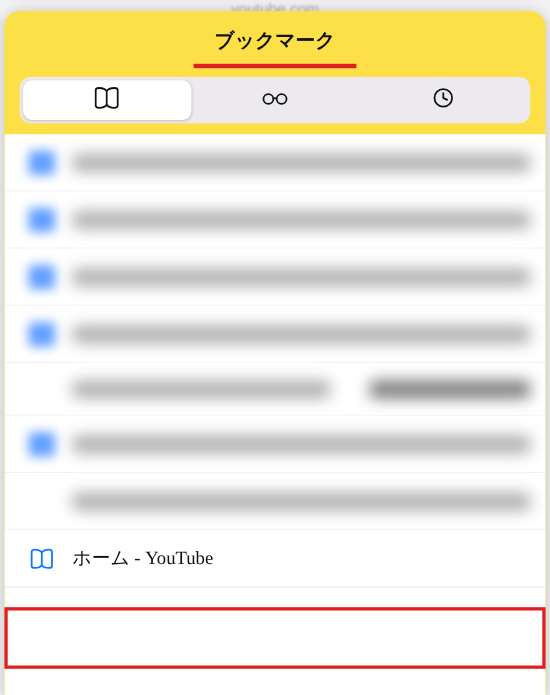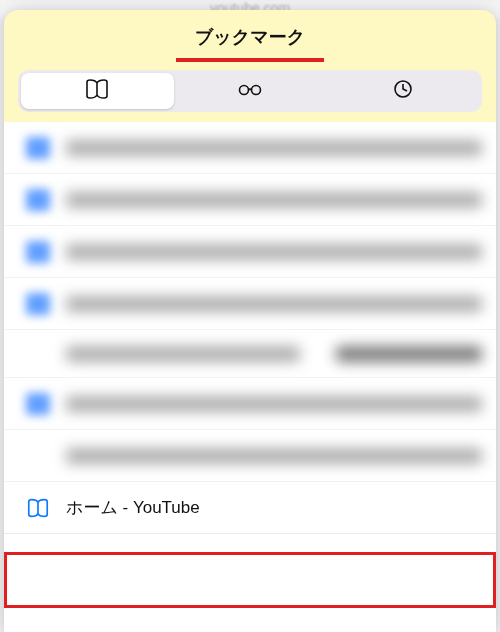--- a/index.html
+++ b/index.html
@@ -17,21 +17,21 @@
       justify-content: center;
       align-items: flex-start;
       color: #8e8e93;
       font-size: 14px;
       filter: blur(1px);
       opacity: 0.6;
     }
     .sheet {
       position: absolute;
       left: 4px; right: 4px; top: 10px; bottom: 0;
-      background: #fef9c3;
+      background: #fde047;
       border-radius: 14px 14px 0 0;
       box-shadow: 0 -2px 20px rgba(0,0,0,.12), 0 2px 10px rgba(0,0,0,.08);
       display: flex;
       flex-direction: column;
       overflow: hidden;
     }
     .sheet-header {
       position: relative;
       height: 54px;
       display: flex;
@@ -116,21 +116,21 @@
       border-bottom: 1px solid rgba(0,0,0,.08);
     }
     .row.last .icon-slot {
       filter: none; opacity: 1; background: transparent;
       display: flex; align-items: center; justify-content: center;
     }
     .row.last .book-svg { width: 26px; height: 22px; stroke: #0a7aff; stroke-width: 1.8; fill: none; }
     .row.last .label {
       font-size: 17px;
       color: #111;
-      filter: none; opacity: 1; background: transparent; height: auto;
+      filter: none; opacity: 1; background: transparent; height: auto; font-family: Liberation Serif, serif;
     }
     .highlight-box {
       position: absolute;
       border: 3px solid #e02020;
       left: 4px; right: 4px;
       height: 56px;
       bottom: 24px;
       pointer-events: none;
     }
     .row.r1 .label-slot{width:15%}

